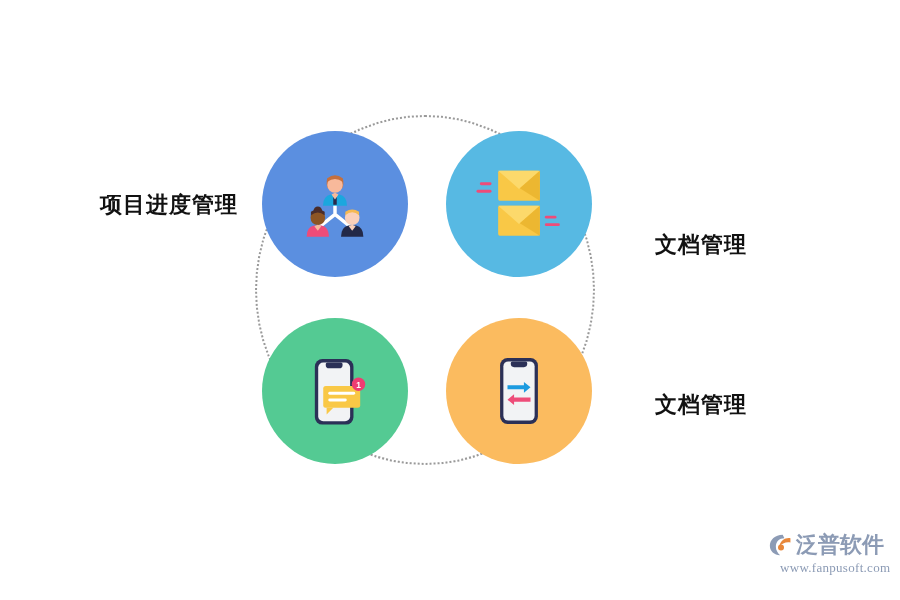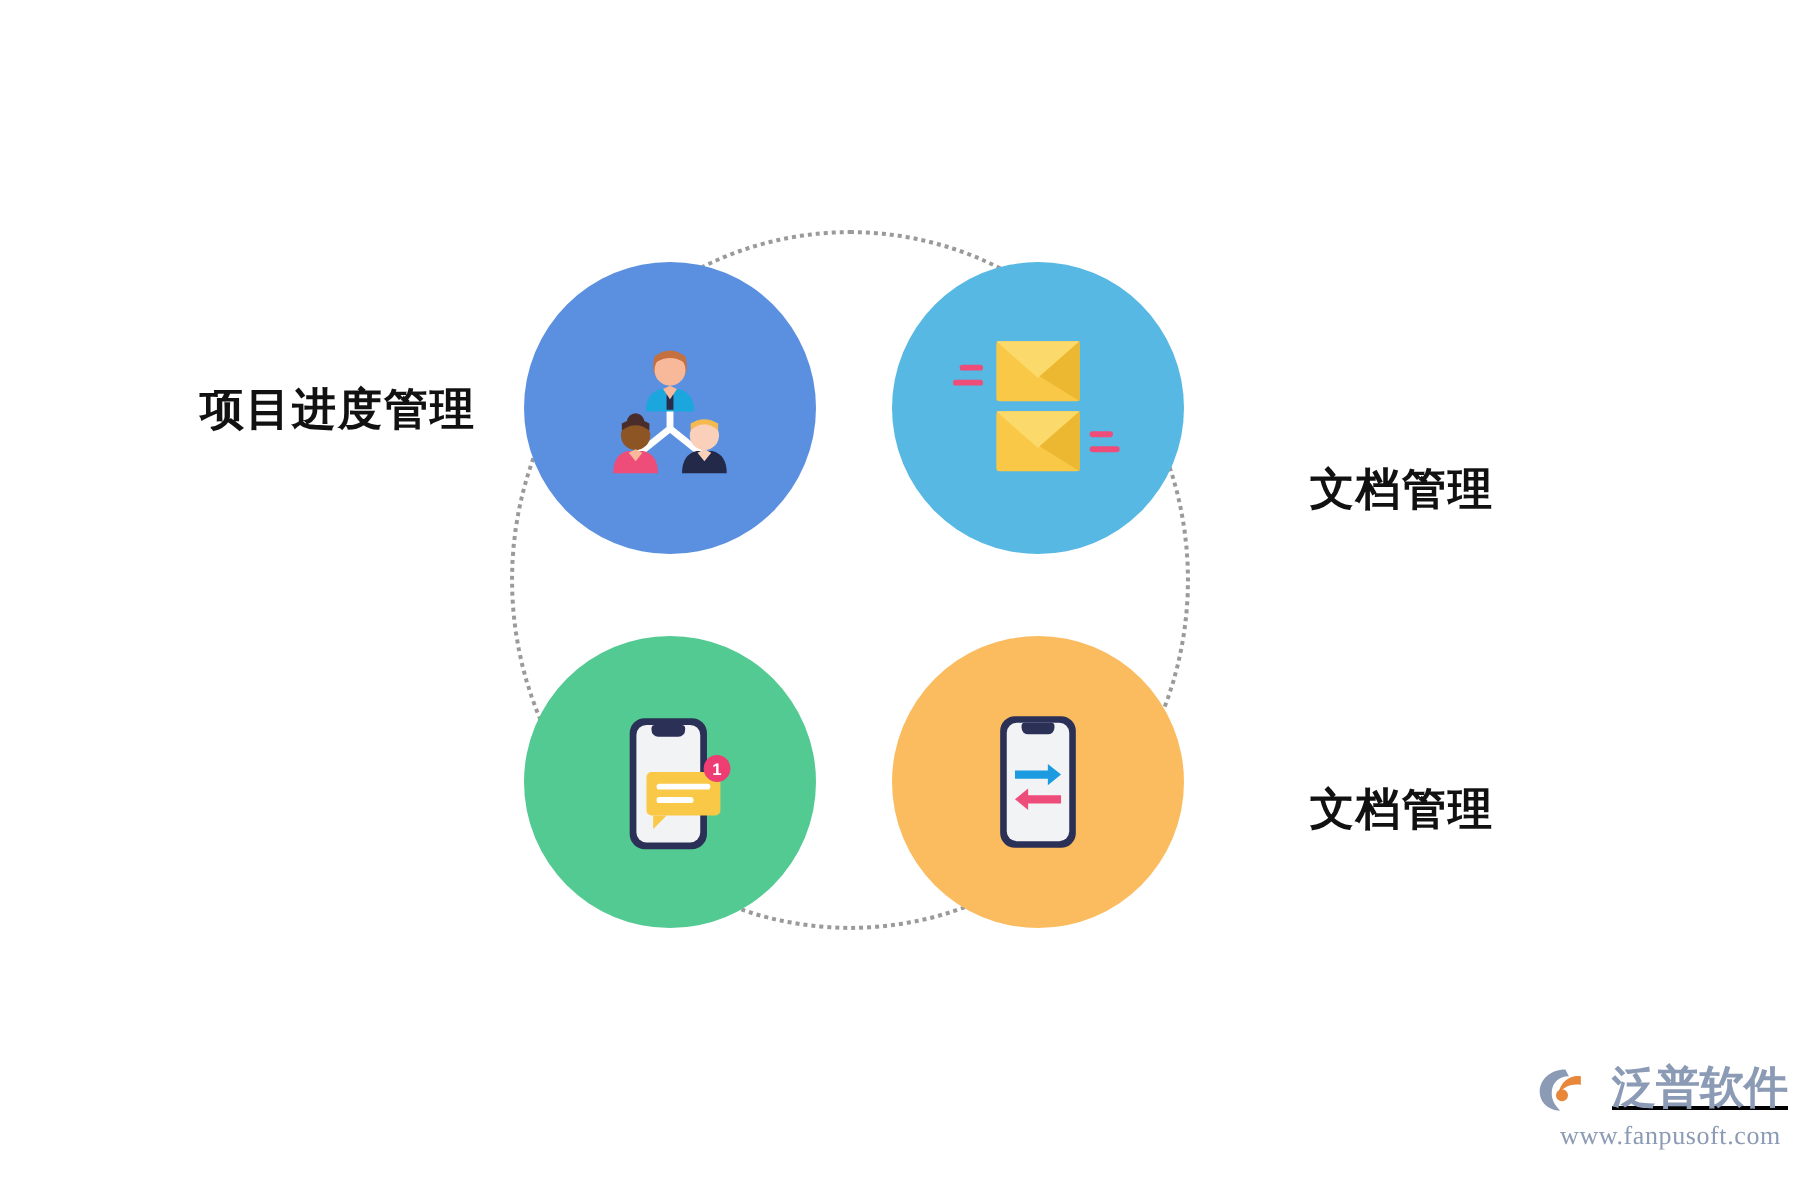--- a/index.html
+++ b/index.html
@@ -76,22 +76,22 @@
     top: 533px;
     width: 126px;
     height: 52px;
     z-index: 5;
     display: flex;
     flex-direction: column;
     align-items: flex-start;
   }
   .wm-row {
     display: flex;
-    gap: 12px;
-    text-decoration: underline;
+    align-items: center;
+    gap: 2px;
   }
   .wm-text {
     font-size: 22px;
     font-weight: bold;
     color: #8c9bb5;
     letter-spacing: 0px;
     line-height: 1;
   }
   .wm-url {
     font-size: 13px;

